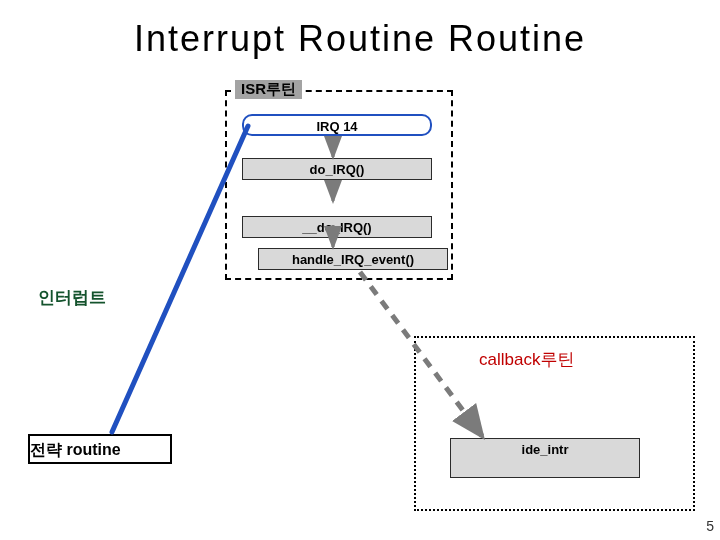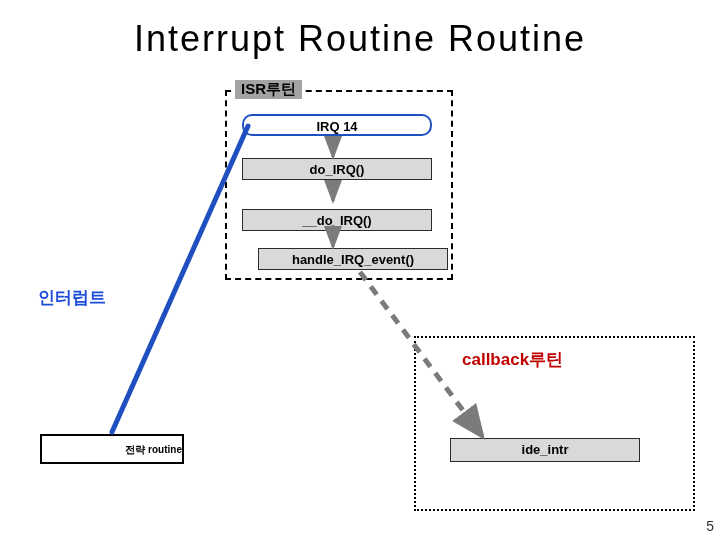--- a/index.html
+++ b/index.html
@@ -55,65 +55,65 @@
     width: 190px;
     border: 2px solid #2050c0;
     border-radius: 10px;
     background: #fff;
   }
   .graybox {
     background: #d9d9d9;
     border: 1px solid #2b2b2b;
   }
   .do-irq { left: 242px; top: 158px; width: 190px; }
-  .do-irq2 { left: 242px; top: 209px; width: 190px; }
+  .do-irq2 { left: 242px; top: 216px; width: 190px; }
   .handle { left: 242px; top: 248px; width: 190px; margin-left: 16px; }
   .interrupt-label {
     position: absolute;
     left: 38px;
     top: 286px;
     font-size: 17px;
     font-weight: bold;
-    color: #1d4ed8;
+    color: #14532d;
   }
   .callback-group {
     position: absolute;
     left: 414px;
     top: 336px;
     width: 281px;
     height: 175px;
     border: 2px dotted #000;
   }
   .callback-label {
     position: absolute;
-    left: 462px;
+    left: 479px;
     top: 348px;
     font-size: 17px;
-    font-weight: bold;
+    font-weight: normal;
     color: #c00000;
   }
   .strategy {
     position: absolute;
-    left: 40px;
+    left: 28px;
     top: 434px;
     width: 144px;
     height: 30px;
     border: 2px solid #000;
     background: #fff;
-    text-align: right;
-    font-size: 10px;
+    text-align: left;
+    font-size: 16px;
     font-weight: bold;
     line-height: 28px;
   }
   .ide-intr {
     position: absolute;
     left: 450px;
     top: 438px;
     width: 190px;
-    height: 24px;
+    height: 40px;
     background: #d9d9d9;
     border: 1px solid #2b2b2b;
     text-align: center;
     font-size: 13px;
     font-weight: bold;
     line-height: 22px;
   }
   .page-num {
     position: absolute;
     right: 6px;

